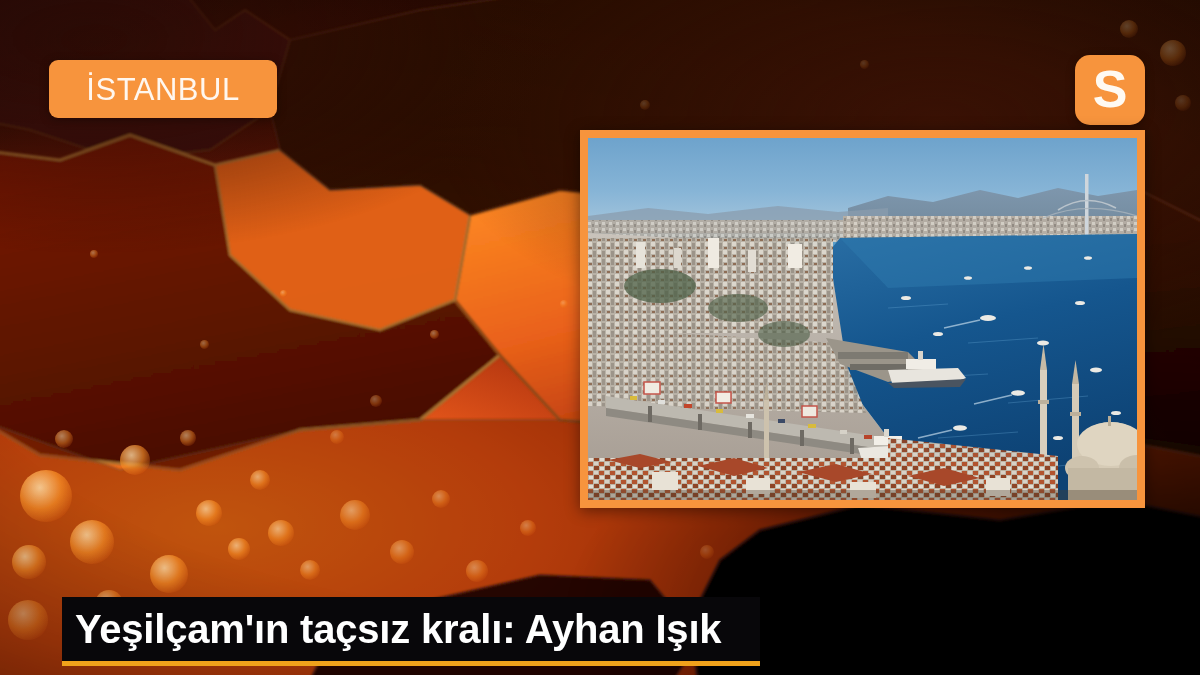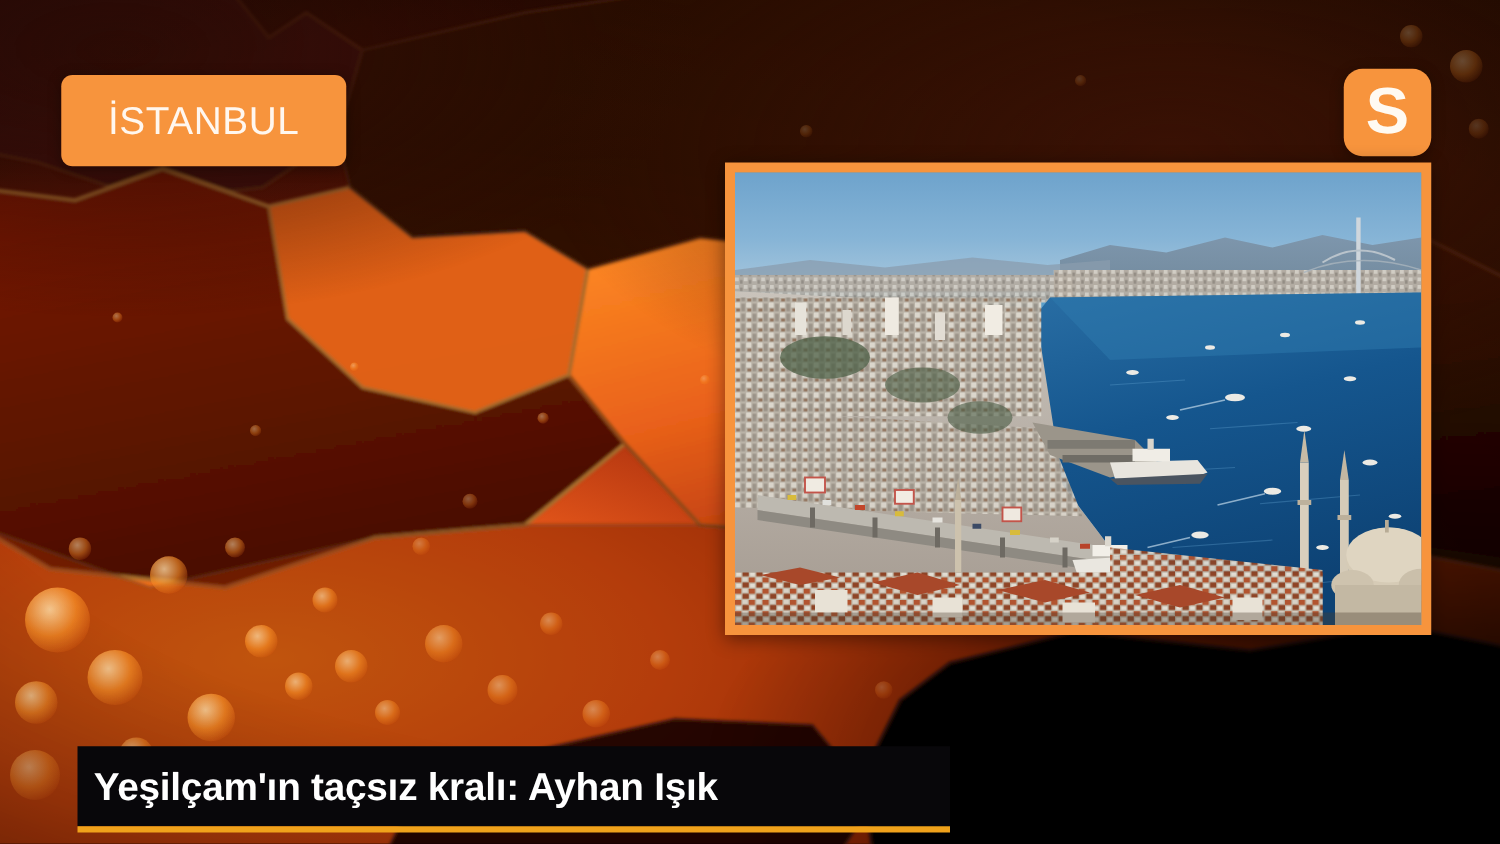--- a/index.html
+++ b/index.html
@@ -36,21 +36,21 @@
   }
   .vignette{
     position:absolute;inset:0;
     background:
       radial-gradient(130% 110% at 50% 45%, rgba(0,0,0,0) 42%, rgba(0,0,0,.45) 78%, rgba(0,0,0,.82) 100%);
   }
 
   
   .city-badge{
     position:absolute;left:49px;top:60px;
-    width:228px;height:73px;
+    width:228px;height:58px;
     border-radius:9px;
     background:#f7943d;
     display:flex;align-items:center;justify-content:center;
     box-shadow:0 2px 10px rgba(0,0,0,.35);
   }
   .city-badge span{
     color:#fff7ef;font-size:31px;font-weight:400;letter-spacing:.5px;
     line-height:1;font-family:"Liberation Sans",sans-serif;
   }
 
@@ -81,21 +81,21 @@
   
   .headline-bar{
     position:absolute;left:62px;top:597px;
     width:698px;height:64px;
     background:#08070a;
     display:flex;align-items:center;
   }
   .headline-bar h1{
     margin:0 0 0 13px;
     color:#ffffff;
-    font-size:31px;font-weight:bold;
+    font-size:40px;font-weight:bold;
     letter-spacing:-.2px;line-height:1;
     white-space:nowrap;
     font-family:"Liberation Sans",sans-serif;
   }
   .headline-rule{
     position:absolute;left:62px;top:661px;
     width:698px;height:5px;
     background:#f0a21b;
   }
 </style>

